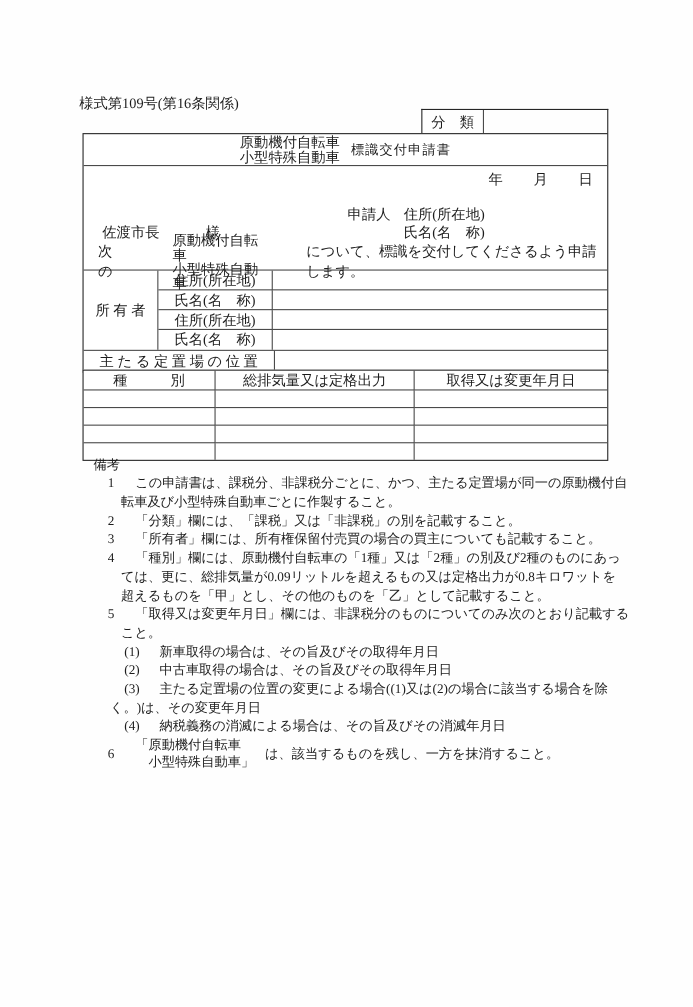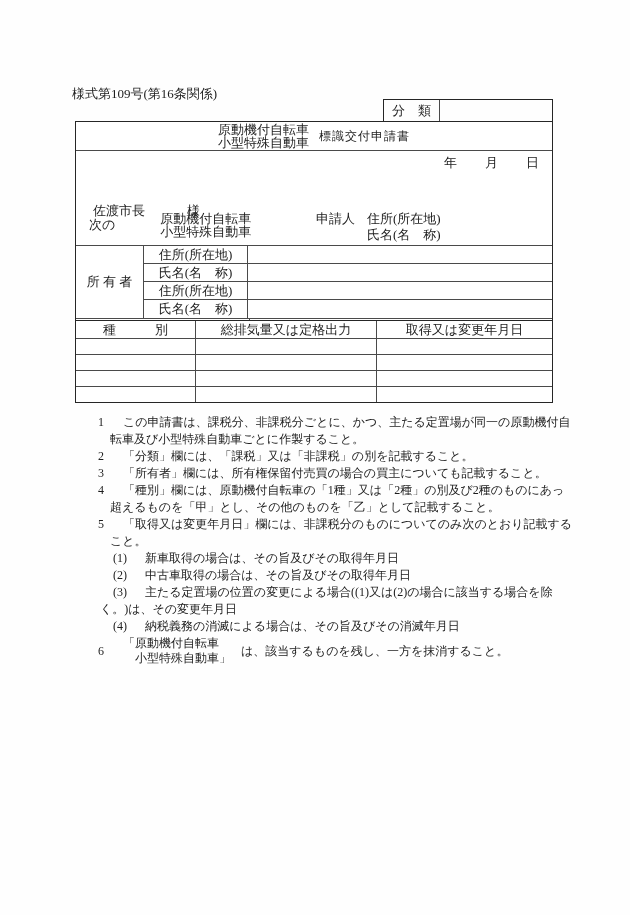--- a/index.html
+++ b/index.html
@@ -40,21 +40,21 @@
   .stack{font-size:13px;line-height:13px;text-align:left;}
   .title-row .doc-title{font-size:12px;margin-left:10px;letter-spacing:1px;}
 
   .content-cell{position:relative;height:94px;border-bottom:1px solid var(--ln);font-size:13px;}
   .date-line{
     position:absolute;top:3px;right:0;padding-right:13px;
     display:flex;gap:28px;font-size:13px;
   }
   .addressee{position:absolute;top:19px;left:17px;margin-top:32px;}
   .addressee .honorific{margin-left:42px;}
-  .applicant{position:absolute;top:36px;left:240px;line-height:16px;margin-top:24px;}
+  .applicant{position:absolute;top:36px;left:240px;line-height:16px;}
   .applicant .addr-label{margin-left:12px;}
   .applicant .name-line{margin-left:51px;}
   .statement{
     position:absolute;left:13px;top:61px;display:flex;align-items:center;gap:36px;
   }
   .statement .stack{margin-left:9px;}
   .statement .suffix{margin-left:7px;}
 
   .owner-grid{display:grid;grid-template-columns:68px 104px 1fr;grid-auto-rows:18px;font-size:13px;}
   .owner-label{
@@ -66,21 +66,21 @@
   .bline{border-bottom:1px solid var(--ln);}
   .location-row{display:flex;height:19px;border-top:1px solid var(--ln);font-size:13px;}
   .location-row .loc-label{
     flex:0 0 173px;border-right:1px solid var(--ln);
     display:flex;align-items:center;justify-content:center;
   }
   .location-row .loc-value{flex:1;}
 
   
   .vehicle-table{
-    position:absolute;left:75px;top:320px;width:478px;
+    position:absolute;left:75px;top:336px;width:478px;
     border:1.5px solid var(--ln-strong);box-sizing:border-box;background:#fff;
     display:grid;grid-template-columns:120px 181px 1fr;font-size:13px;
   }
   .vt-cell{
     height:17px;border-bottom:1px solid var(--ln);
     display:flex;align-items:center;justify-content:center;
   }
   .vt-cell.data{height:15px;}
   .vt-cell.c1,.vt-cell.c2{border-right:1px solid var(--ln);}
   .vt-cell.last{border-bottom:none;}
@@ -137,20 +137,21 @@
           <span>申請人</span><span class="addr-label">住所(所在地)</span>
         </div>
         <div class="name-line">氏名(名　称)</div>
       </div>
       <div class="statement">
         <span>次の</span>
         <span class="stack">
           <div>原動機付自転車</div>
           <div>小型特殊自動車</div>
         </span>
+        <span class="suffix">について、標識を交付してくださるよう申請します。</span>
       </div>
     </div>
 
     <div class="owner-grid">
       <div class="owner-label">所 有 者</div>
 
       <div class="ow-key bline">住所(所在地)</div>
       <div class="ow-val bline"></div>
 
       <div class="ow-key bline">氏名(名　称)</div>
@@ -186,39 +187,43 @@
     <div class="vt-cell data c1"></div>
     <div class="vt-cell data c2"></div>
     <div class="vt-cell data"></div>
 
     <div class="vt-cell data c1 last"></div>
     <div class="vt-cell data c2 last"></div>
     <div class="vt-cell data last"></div>
   </div>
 
   <div class="remarks">
+    <div class="remarks-heading">備考</div>
 
     <div class="r-line item">
       <span class="num">1</span>
       <span class="txt">この申請書は、課税分、非課税分ごとに、かつ、主たる定置場が同一の原動機付自</span>
     </div>
     <div class="r-line cont">
       <span class="txt">転車及び小型特殊自動車ごとに作製すること。</span>
     </div>
     <div class="r-line item">
       <span class="num">2</span>
       <span class="txt">「分類」欄には、「課税」又は「非課税」の別を記載すること。</span>
     </div>
     <div class="r-line item">
       <span class="num">3</span>
       <span class="txt">「所有者」欄には、所有権保留付売買の場合の買主についても記載すること。</span>
     </div>
     <div class="r-line item">
       <span class="num">4</span>
       <span class="txt">「種別」欄には、原動機付自転車の「1種」又は「2種」の別及び2種のものにあっ</span>
+    </div>
+    <div class="r-line cont">
+      <span class="txt">ては、更に、総排気量が0.09リットルを超えるもの又は定格出力が0.8キロワットを</span>
     </div>
     <div class="r-line cont">
       <span class="txt">超えるものを「甲」とし、その他のものを「乙」として記載すること。</span>
     </div>
     <div class="r-line item">
       <span class="num">5</span>
       <span class="txt">「取得又は変更年月日」欄には、非課税分のものについてのみ次のとおり記載する</span>
     </div>
     <div class="r-line cont">
       <span class="txt">こと。</span>

